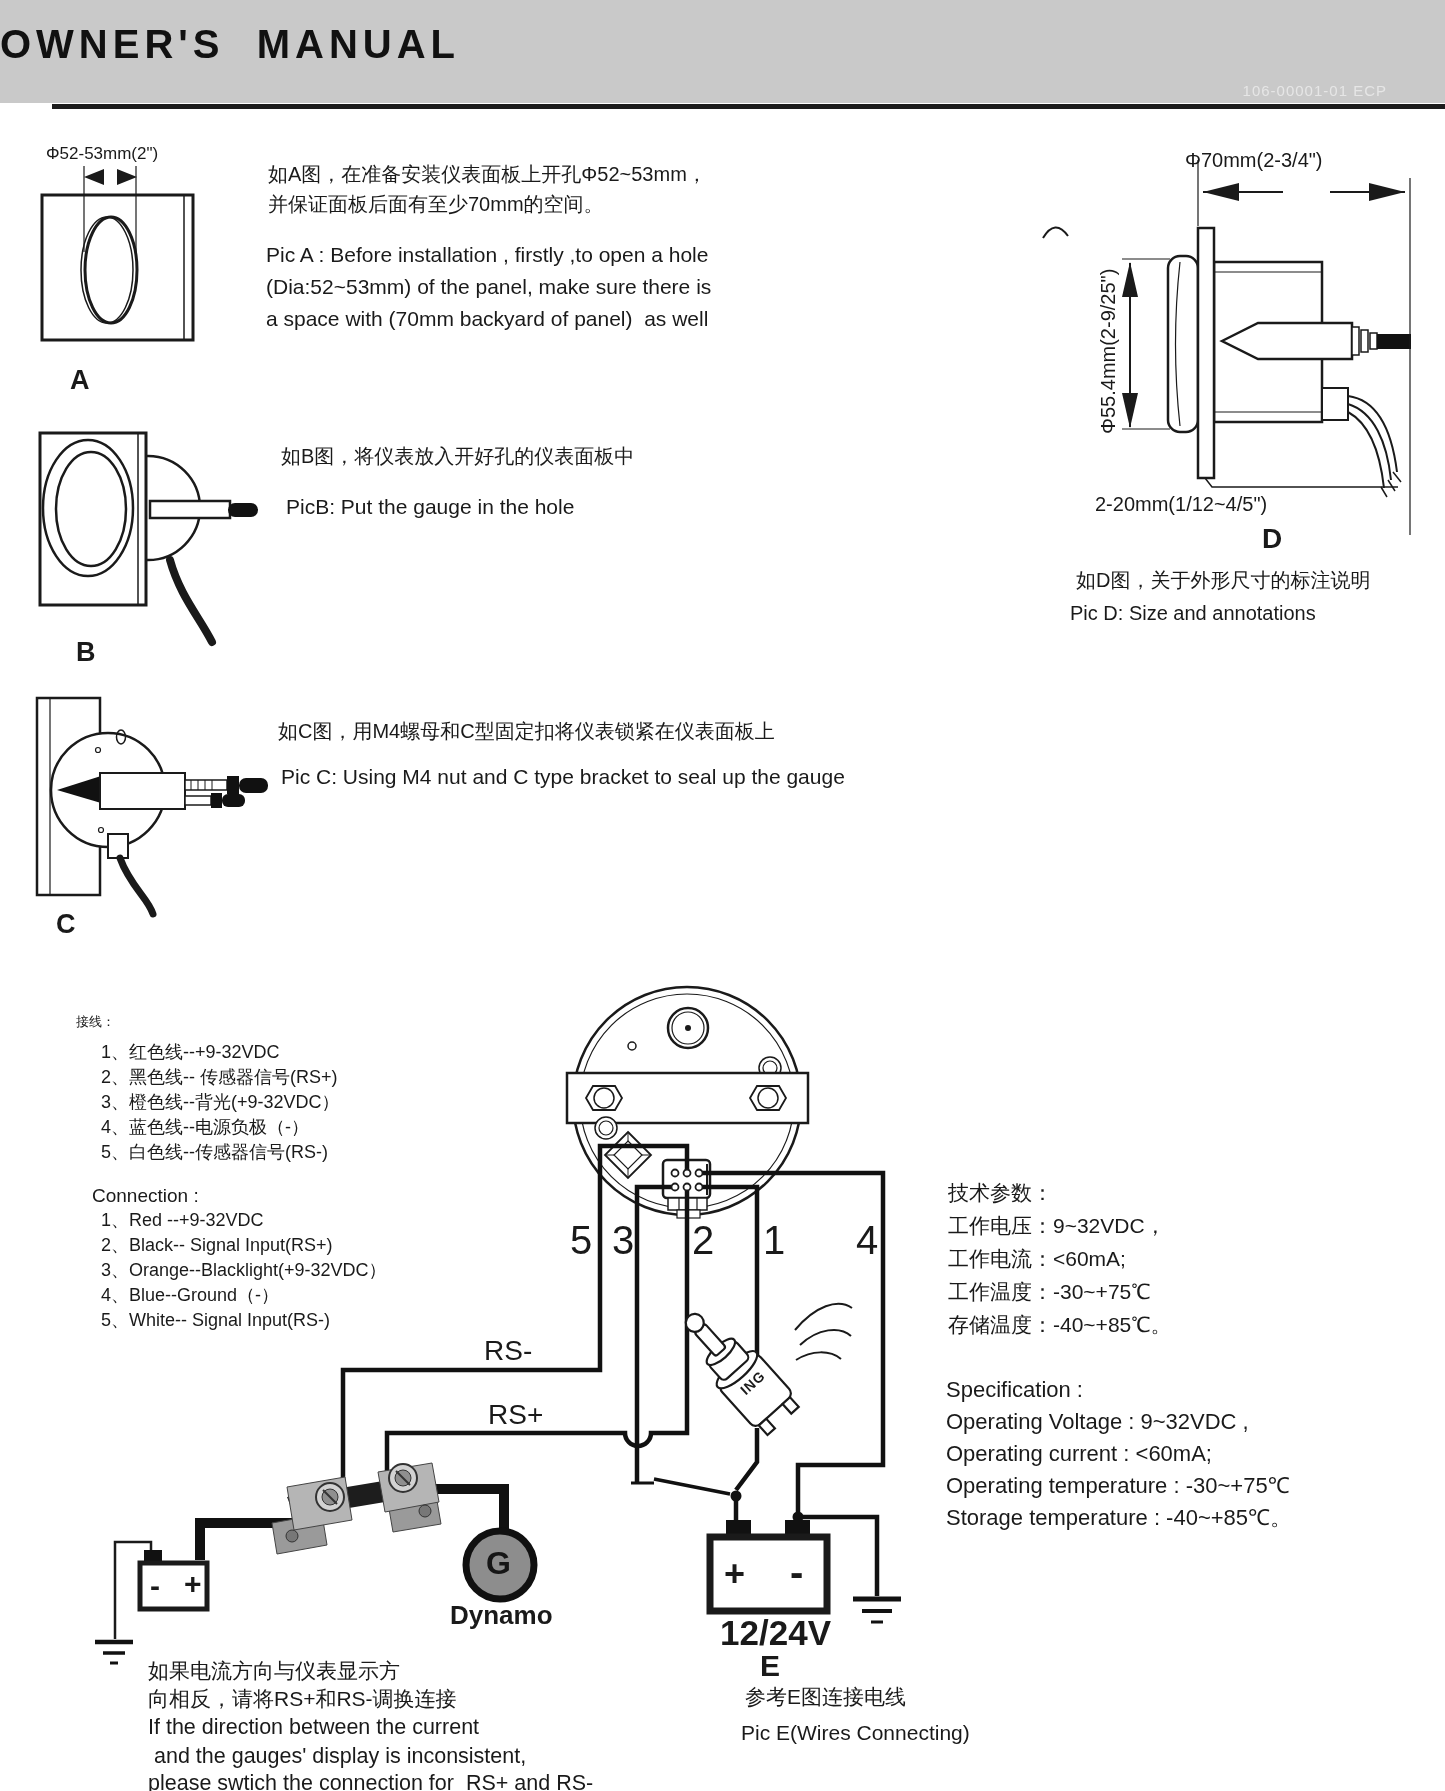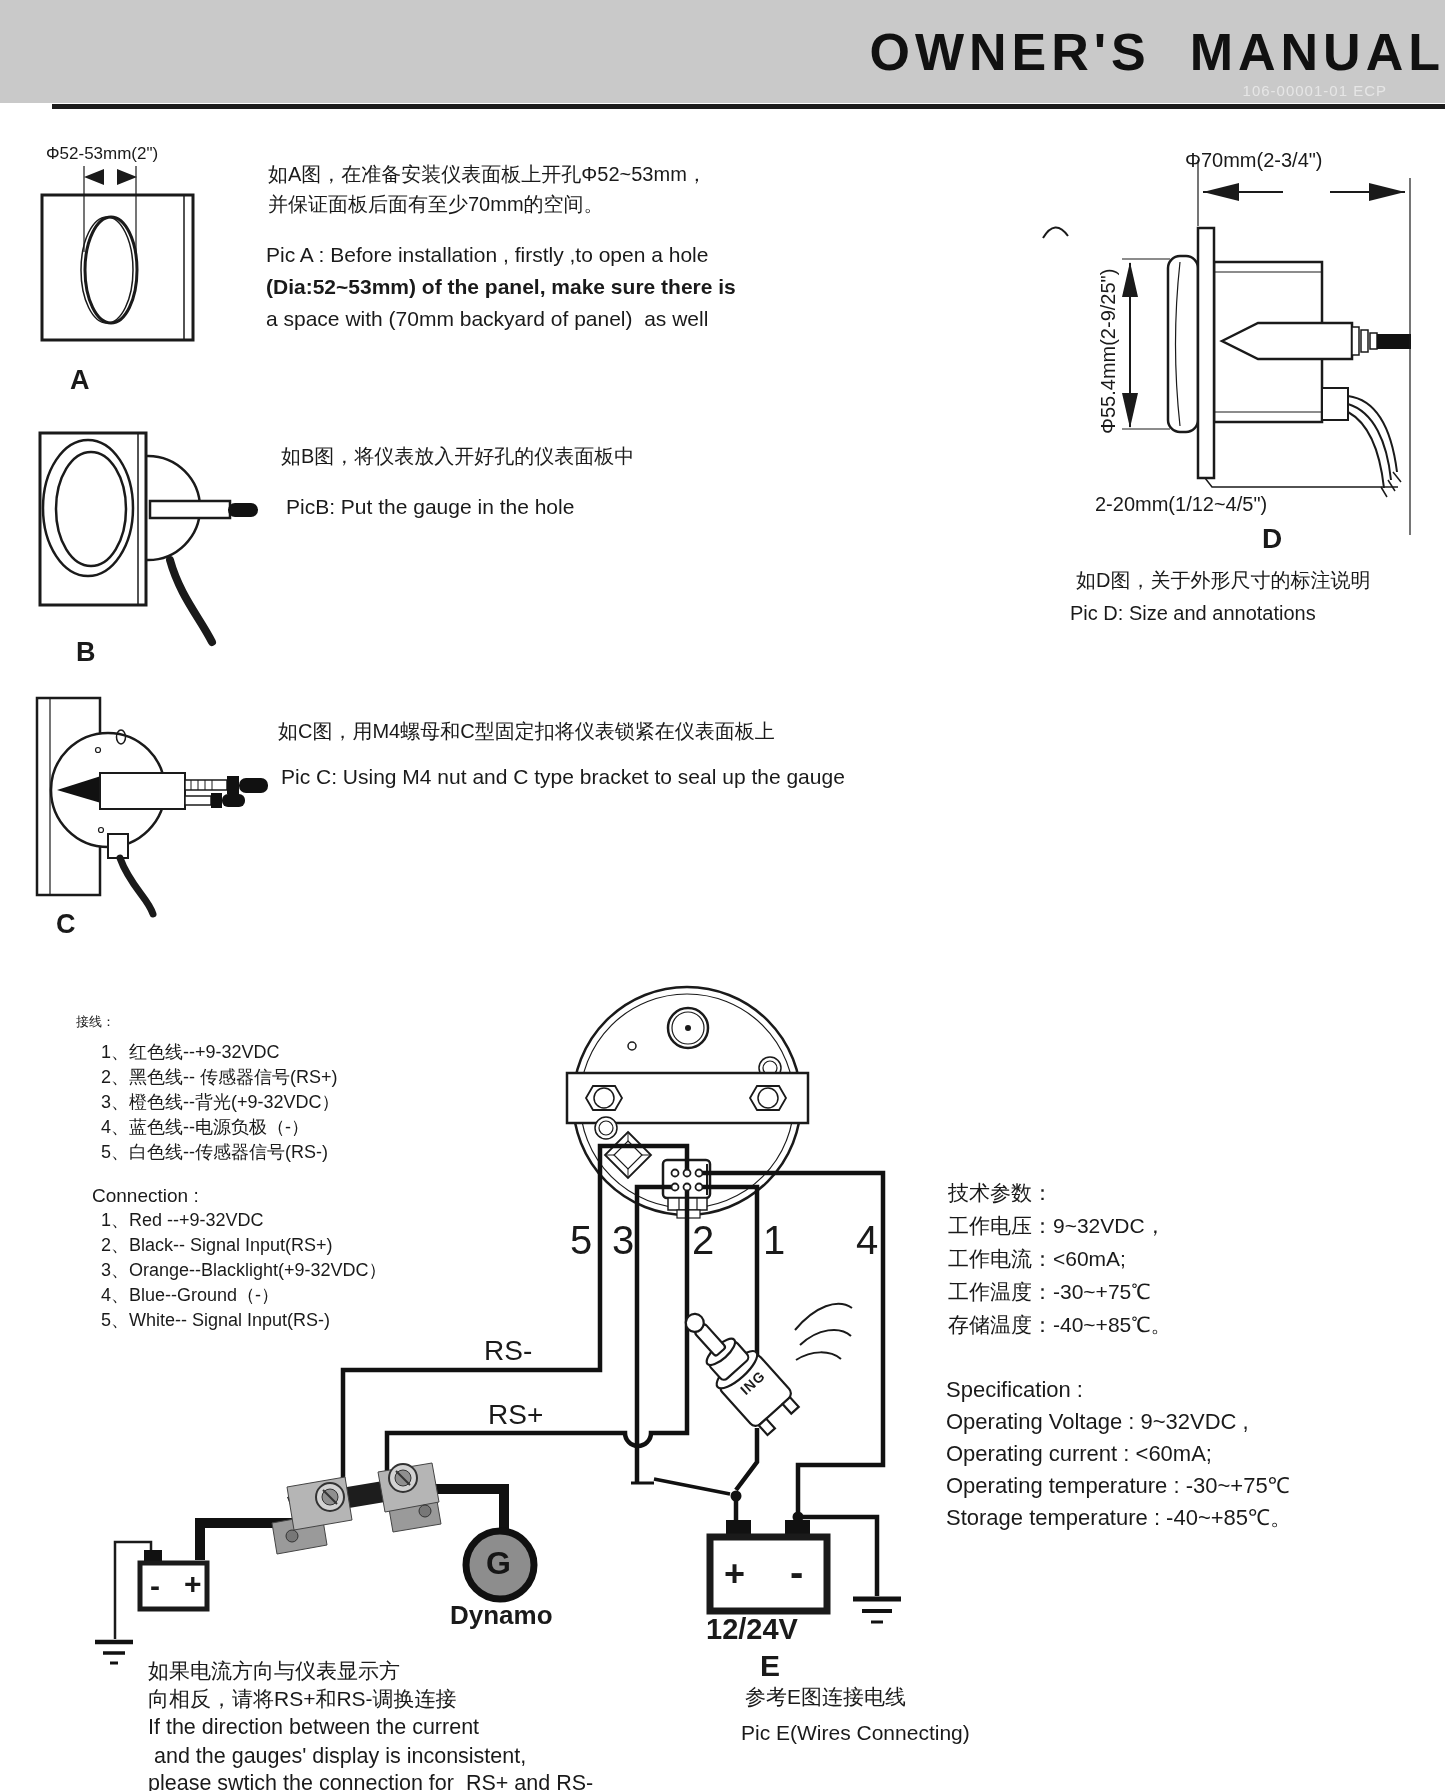--- a/index.html
+++ b/index.html
@@ -1,19 +1,19 @@
 <!DOCTYPE html>
 <html><head>
 <meta charset="utf-8">
 <style>
   html,body{margin:0;padding:0;background:#fff;}
   .page{position:relative;width:1445px;height:1791px;background:#ffffff;overflow:hidden;
         font-family:"Liberation Sans",sans-serif;color:#1a1a1a;}
   .hdr{position:absolute;left:0;top:0;width:1445px;height:103px;background:#c9c9c9;}
-  .hdr-title{position:absolute;left:0;right:0;top:22px;text-align:right;font-size:52px;font-weight:bold;
+  .hdr-title{position:absolute;left:0;right:0;top:22px;text-align:left;font-size:40px;font-weight:bold;
              letter-spacing:5px;color:#111;white-space:pre;}
   .hdr-num{position:absolute;right:58px;top:82px;font-size:15px;color:#e6e6e6;letter-spacing:1px;}
   .hdr-line{position:absolute;left:52px;right:0;top:104px;height:5px;background:#1c1c1c;}
   .t{position:absolute;white-space:pre;line-height:1.2;color:#1a1a1a;}
   .b{font-weight:bold;}
   svg{position:absolute;left:0;top:0;}
   .rot90{transform:rotate(-90deg);transform-origin:0 0;}
   .rot42{transform:rotate(-42deg);transform-origin:0 0;}
 </style>
 </head>
@@ -225,21 +225,21 @@
         <rect x="710" y="1537" width="117" height="74" stroke-width="7" fill="#fff"></rect>
       </g>
     </g>
   </svg>
 
   <div class="t" style="left:46px;top:144px;font-size:17px;">Φ52-53mm(2")</div>
   <div class="t b" style="left:70px;top:364px;font-size:27px;">A</div>
   <div class="t" style="left:268px;top:162px;font-size:20px;text-align:center;">如A图，在准备安装仪表面板上开孔Φ52~53mm，</div>
   <div class="t" style="left:268px;top:192px;font-size:20px;">并保证面板后面有至少70mm的空间。</div>
   <div class="t" style="left:266px;top:242px;font-size:21px;">Pic A : Before installation , firstly ,to open a hole</div>
-  <div class="t" style="left:266px;top:274px;font-size:21px;font-weight:bold;">(Dia:52~53mm) of the panel, make sure there is</div>
+  <div class="t" style="left:266px;top:274px;font-size:21px;">(Dia:52~53mm) of the panel, make sure there is</div>
   <div class="t" style="left:266px;top:306px;font-size:21px;">a space with (70mm backyard of panel)  as well</div>
 
   <div class="t" style="left:281px;top:444px;font-size:20px;">如B图，将仪表放入开好孔的仪表面板中</div>
   <div class="t" style="left:286px;top:494px;font-size:21px;">PicB: Put the gauge in the hole</div>
   <div class="t b" style="left:76px;top:636px;font-size:27px;">B</div>
 
   <div class="t" style="left:278px;top:719px;font-size:20px;">如C图，用M4螺母和C型固定扣将仪表锁紧在仪表面板上</div>
   <div class="t" style="left:281px;top:764px;font-size:21px;">Pic C: Using M4 nut and C type bracket to seal up the gauge</div>
   <div class="t b" style="left:56px;top:908px;font-size:27px;">C</div>
 
@@ -285,21 +285,21 @@
   <div class="t" style="left:946px;top:1473px;font-size:22px;">Operating temperature : -30~+75℃</div>
   <div class="t" style="left:946px;top:1505px;font-size:22px;">Storage temperature : -40~+85℃。</div>
 
   <div class="t rot42 b" style="left:737px;top:1386px;font-size:14px;letter-spacing:1px;">ING</div>
   <div class="t b" style="left:150px;top:1568px;font-size:30px;">-</div>
   <div class="t b" style="left:184px;top:1566px;font-size:30px;">+</div>
   <div class="t b" style="left:486px;top:1544px;font-size:32px;color:#161616;">G</div>
   <div class="t" style="left:450px;top:1600px;font-size:26px;font-weight:bold;">Dynamo</div>
   <div class="t b" style="left:724px;top:1552px;font-size:36px;">+</div>
   <div class="t b" style="left:790px;top:1548px;font-size:40px;">-</div>
-  <div class="t b" style="left:706px;top:1612px;width:125px;text-align:left;font-size:29px;">12/24V</div>
+  <div class="t b" style="left:706px;top:1612px;width:125px;text-align:right;font-size:35px;">12/24V</div>
   <div class="t b" style="left:760px;top:1648px;font-size:30px;">E</div>
   <div class="t" style="left:745px;top:1684px;font-size:21px;">参考E图连接电线</div>
   <div class="t" style="left:741px;top:1720px;font-size:21px;">Pic E(Wires Connecting)</div>
 
   <div class="t" style="left:148px;top:1658px;font-size:21px;">如果电流方向与仪表显示方</div>
   <div class="t" style="left:148px;top:1686px;font-size:21px;">向相反，请将RS+和RS-调换连接</div>
   <div class="t" style="left:148px;top:1715px;font-size:21.5px;">If the direction between the current</div>
   <div class="t" style="left:148px;top:1744px;font-size:21.5px;"> and the gauges' display is inconsistent,</div>
   <div class="t" style="left:148px;top:1771px;font-size:21.5px;">please swtich the connection for  RS+ and RS-</div>
 

